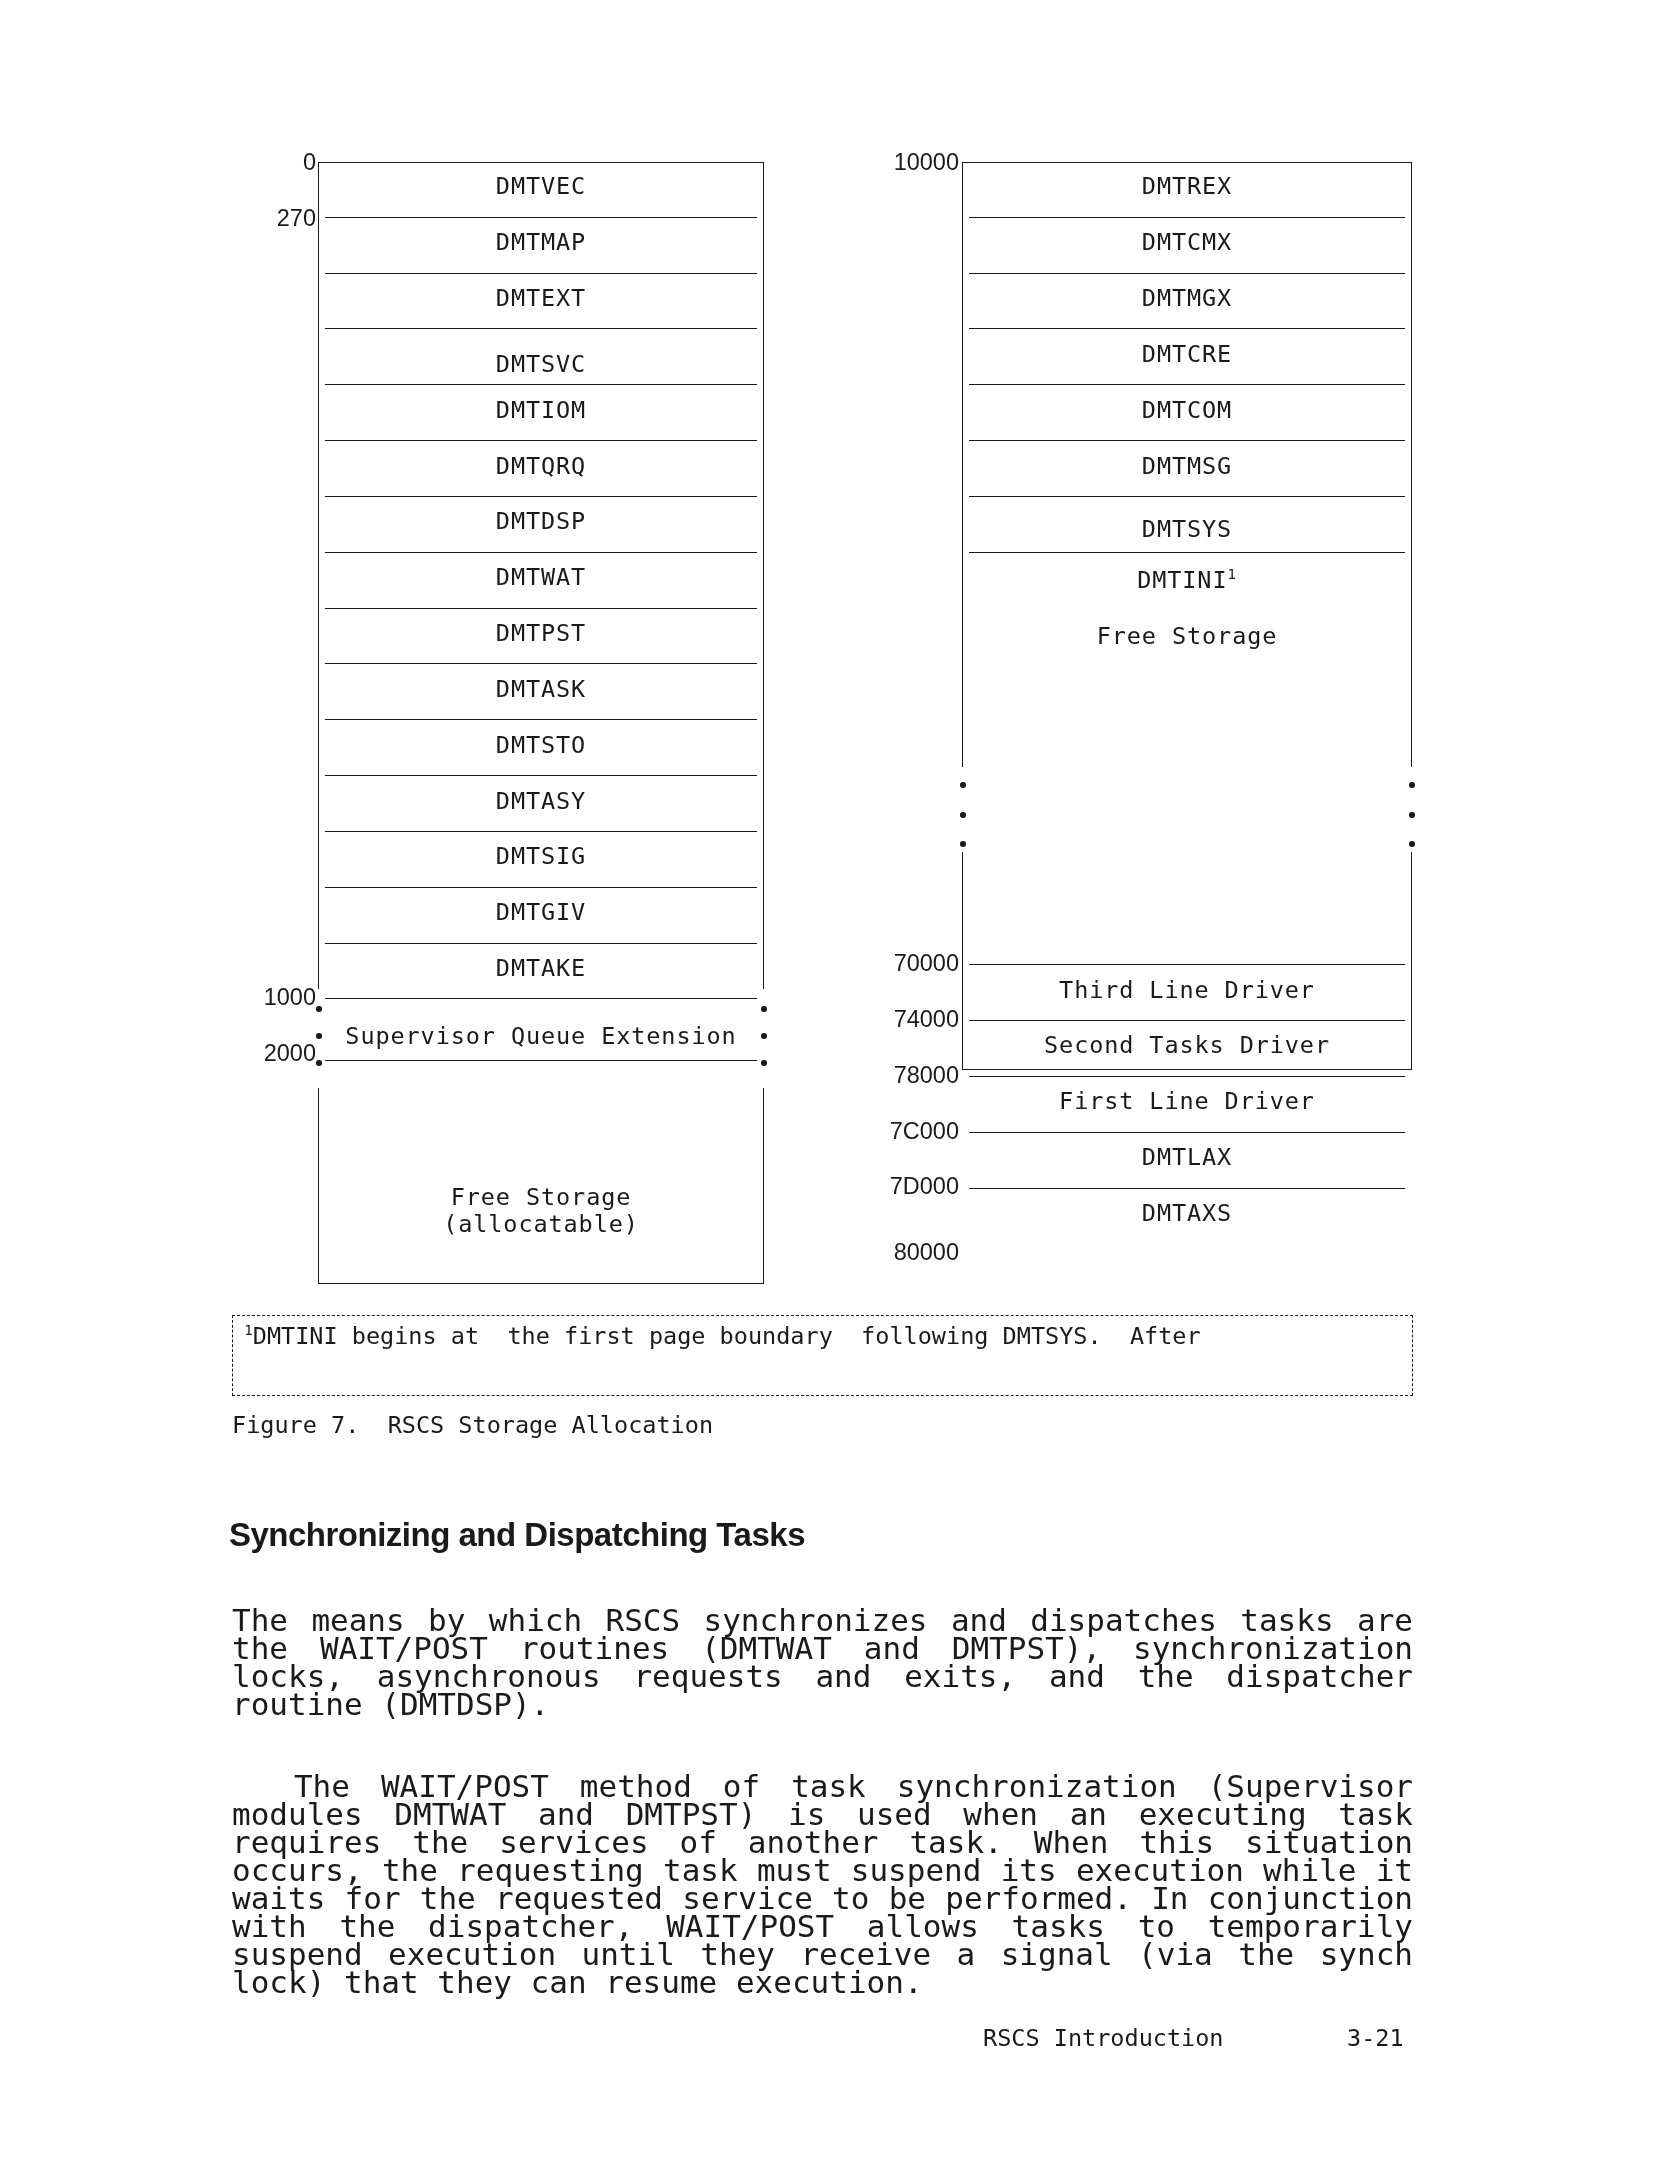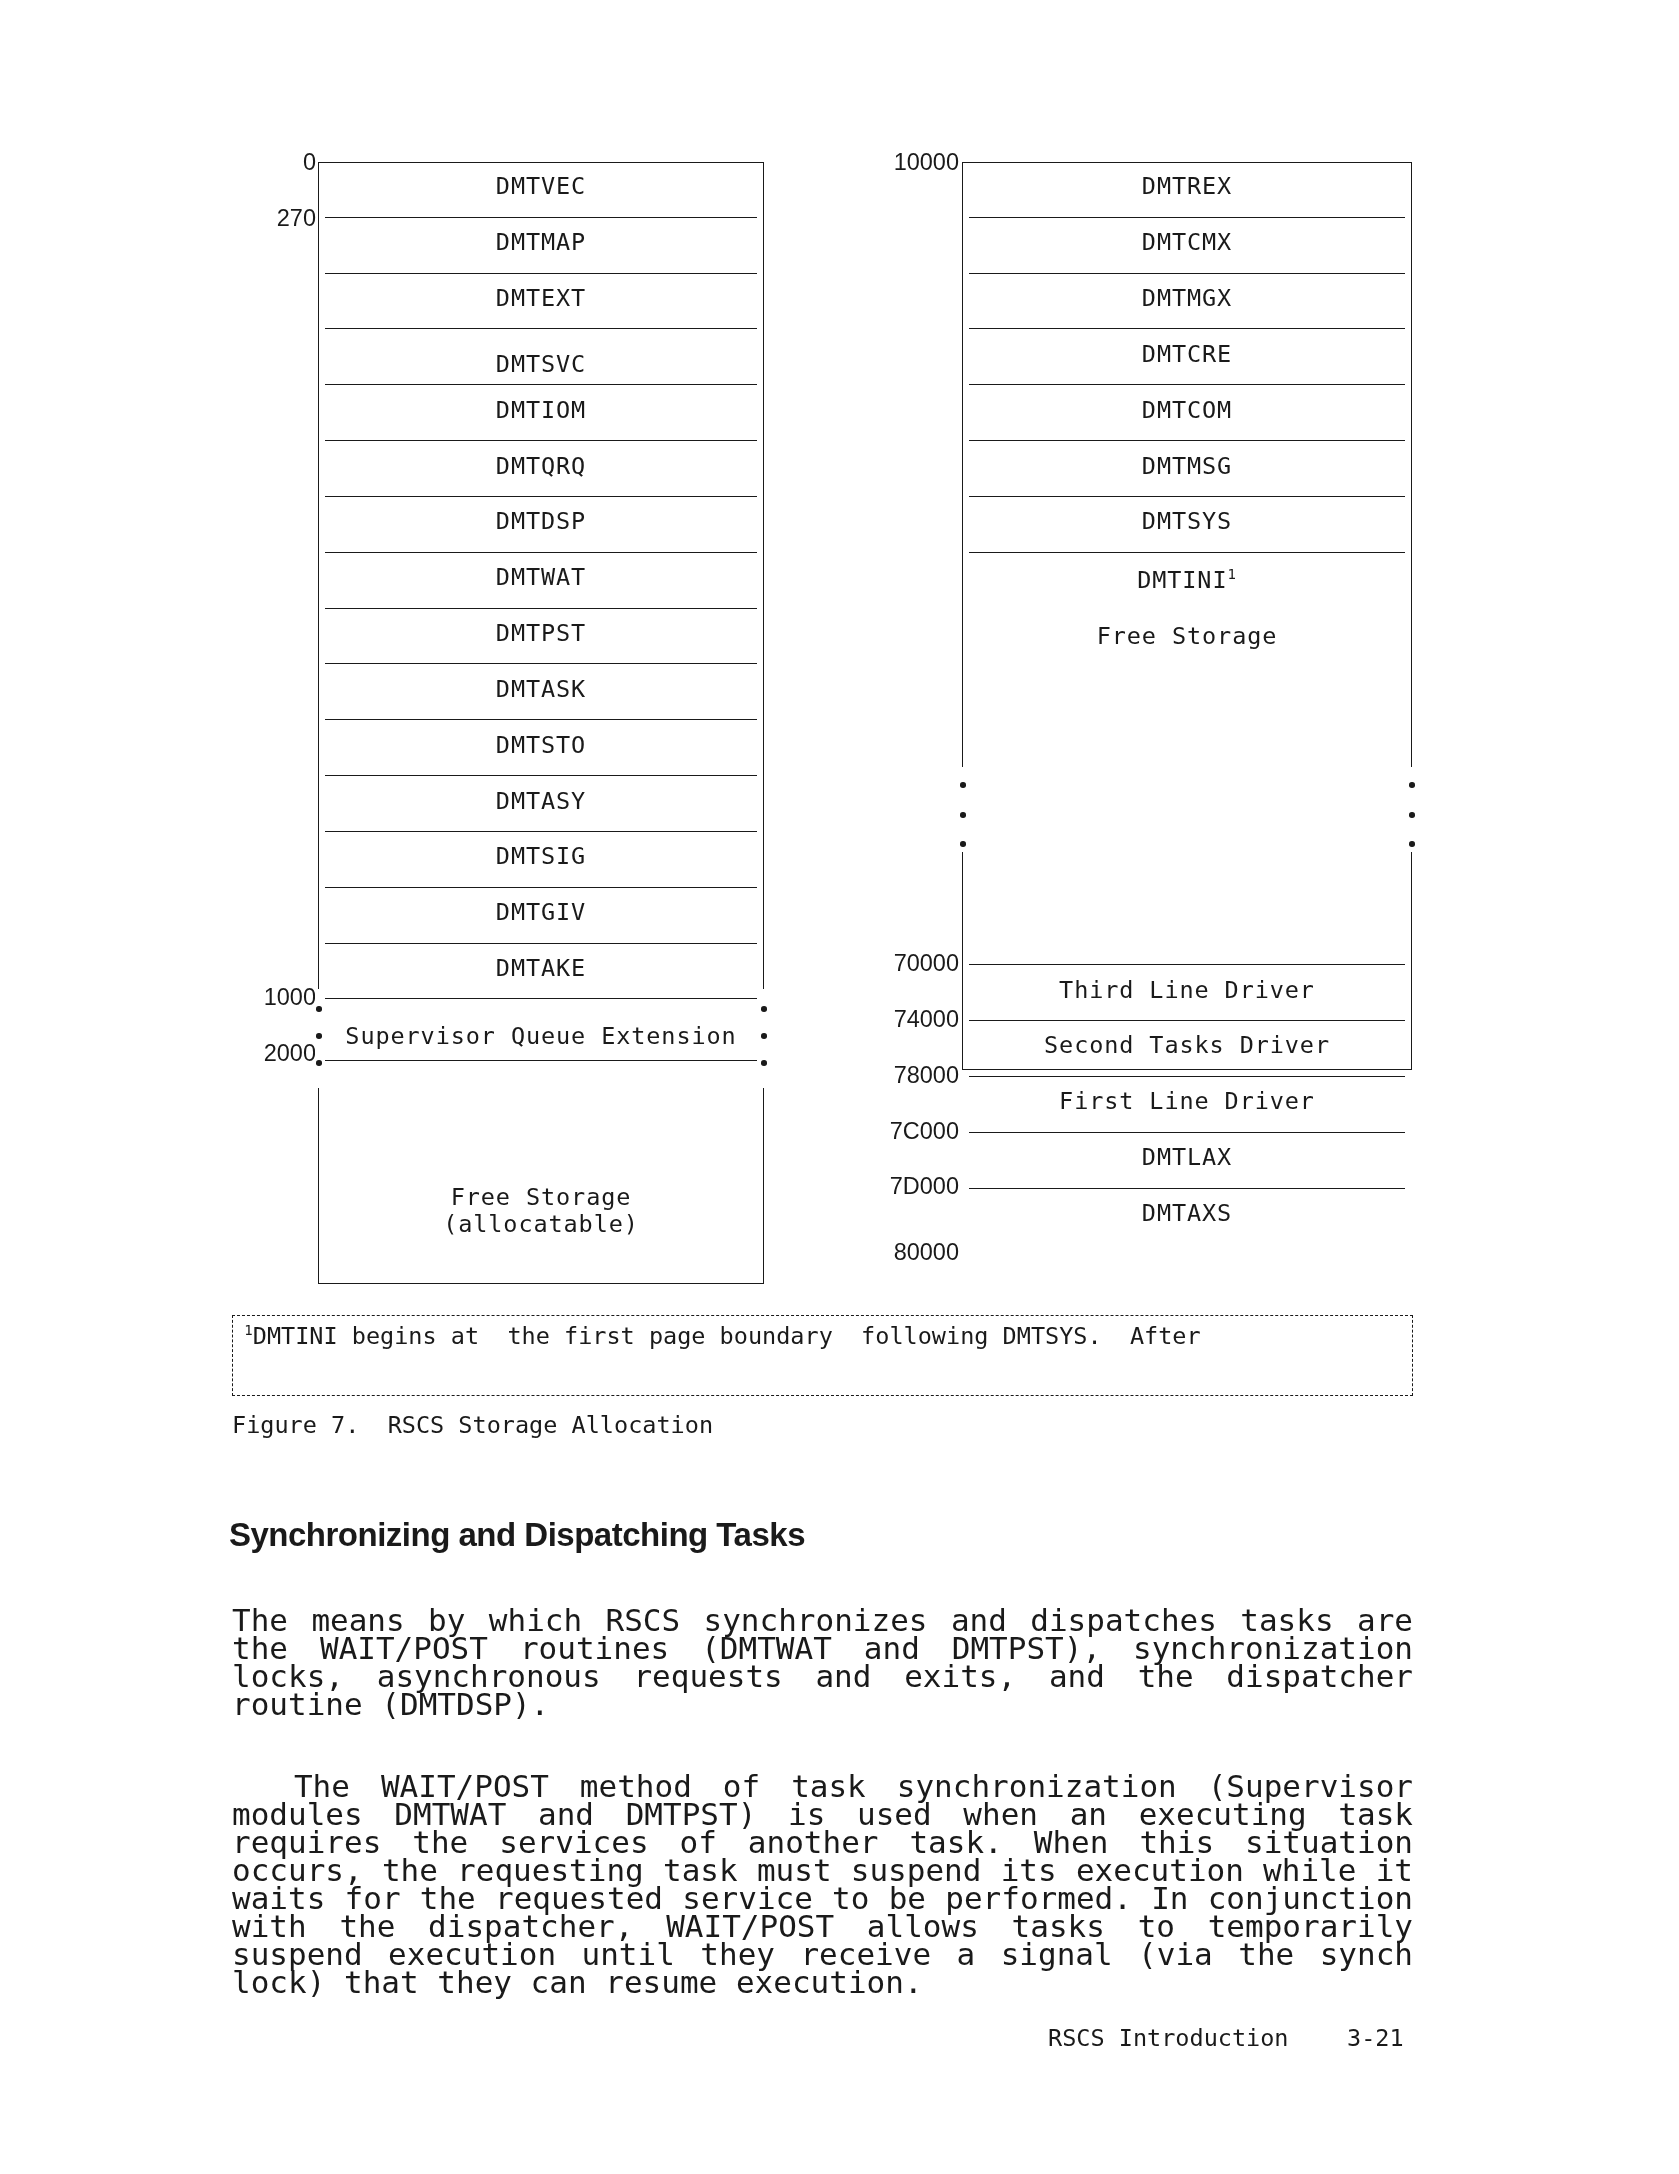--- a/index.html
+++ b/index.html
@@ -105,21 +105,21 @@
         <div class="row" style="top: 65px;">DMTCMX</div>
         <div class="hline" style="top: 110px;"></div>
         <div class="row" style="top: 121px;">DMTMGX</div>
         <div class="hline" style="top: 165px;"></div>
         <div class="row" style="top: 177px;">DMTCRE</div>
         <div class="hline" style="top: 221px;"></div>
         <div class="row" style="top: 233px;">DMTCOM</div>
         <div class="hline" style="top: 277px;"></div>
         <div class="row" style="top: 289px;">DMTMSG</div>
         <div class="hline" style="top: 333px;"></div>
-        <div class="row" style="top: 344px;">DMTSYS</div>
+        <div class="row" style="top: 352px;">DMTSYS</div>
         <div class="hline" style="top: 389px;"></div>
       </div>
     <div class="row" style="top:403px;">
       <span>DMTINI</span><sup style="font-size:14px;">1</sup>
     </div>
     <div class="row" style="top:459px;">Free Storage</div>
     <div id="right-lower">
         <div class="hline" style="top: 801px;"></div>
         <div class="row" style="top: 813px;">Third Line Driver</div>
         <div class="hline" style="top: 857px;"></div>
@@ -145,15 +145,15 @@
 <div class="footnote">
   <p style="margin-left:11.3px;"><sup style="font-size:14px;">1</sup><span>DMTINI begins at  the first page boundary  following DMTSYS.  After</span></p>
 </div>
 
 <div class="caption">Figure 7.  RSCS Storage Allocation</div>
 
 <h2 class="heading" style="margin:0;">Synchronizing and Dispatching Tasks</h2>
 <p class="para" style="top:1606px;">The means by which RSCS synchronizes and dispatches tasks are the WAIT/POST routines (DMTWAT and DMTPST), synchronization locks, asynchronous requests and exits, and the dispatcher routine (DMTDSP).</p>
 <p class="para" style="top:1772px;">&nbsp;&nbsp;The WAIT/POST method of task synchronization (Supervisor modules DMTWAT and DMTPST) is used when an executing task requires the services of another task. When this situation occurs, the requesting task must suspend its execution while it waits for the requested service to be performed. In conjunction with the dispatcher, WAIT/POST allows tasks to temporarily suspend execution until they receive a signal (via the synch lock) that they can resume execution.</p>
 
-<div class="footer" style="left:1048px;">RSCS Introduction</div>
+<div class="footer" style="left:983px;">RSCS Introduction</div>
 <div class="footer" style="left:1347px;">3-21</div>
 
 
 </body></html>

